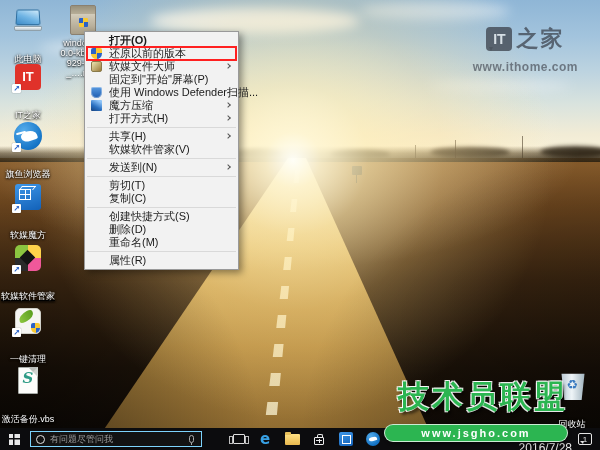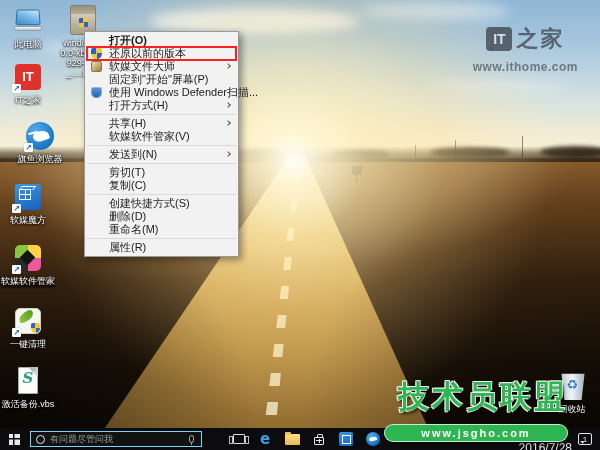--- a/index.html
+++ b/index.html
@@ -54,21 +54,21 @@
   .wm-ithome-url { margin-top:6px; font-size:12px; font-weight:bold; color:rgba(72,78,88,.8); letter-spacing:.5px; }
   .wm-jsgho-name { position:absolute; right:32px; top:376px; font-size:31px; font-weight:bold; letter-spacing:3px; color:#2cb551;
     text-shadow:-1px -1px 0 rgba(255,255,255,.9),1px -1px 0 rgba(255,255,255,.9),-1px 1px 0 rgba(255,255,255,.9),2px 3px 3px rgba(0,0,0,.55); z-index:60; }
   .wm-jsgho-banner { position:absolute; left:384px; top:424px; width:184px; height:18px; background:#2cb551;
     border:1px solid rgba(255,255,255,.75); border-radius:9px; z-index:70; display:flex; align-items:center; justify-content:center;
     color:#fff; font-weight:bold; font-size:11px; letter-spacing:2px; box-shadow:1px 2px 3px rgba(0,0,0,.4); }
 
   
   .dcell { position:absolute; width:56px; text-align:center; z-index:10; cursor:default; }
   .dcell .art { position:relative; width:32px; height:32px; margin:0 auto; }
-  .dlabel { margin-top:2px; font-size:9px; line-height:10px; color:#fff; text-shadow:0 1px 2px #000,0 0 3px rgba(0,0,0,.9); word-break:break-all; }
+  .dlabel { margin-top:17px; font-size:9px; line-height:10px; color:#fff; text-shadow:0 1px 2px #000,0 0 3px rgba(0,0,0,.9); word-break:break-all; }
   .shortcut-arrow { position:absolute; left:0; bottom:0; width:9px; height:9px; background:#fff; border-radius:1px;
     color:#2a62c8; font-size:8px; line-height:9px; font-weight:bold; text-align:center; box-shadow:0 0 1px rgba(0,0,0,.6); }
   .shortcut-arrow::before { content:"\2197"; }
   
   .pc-screen { position:absolute; left:4px; top:4px; width:24px; height:16px; border-radius:2px;
     background:linear-gradient(200deg,#cfeafa 0%,#6fb4e4 55%,#3f8cc8 100%); border:1px solid #2f6f9f; transform:perspective(40px) rotateX(14deg); }
   .pc-base { position:absolute; left:2px; top:21px; width:28px; height:5px; border-radius:1px 1px 2px 2px;
     background:linear-gradient(180deg,#f2f6f8,#b9c6ce); border:1px solid #8fa0aa; }
   
   .msu-box { position:absolute; left:3px; top:1px; width:26px; height:30px; border-radius:2px;
@@ -210,21 +210,21 @@
   </div>
 
   <div class="dcell" style="left:0;top:61px;">
     <div class="art">
         <div class="ithome-tile">IT</div>
         <div class="shortcut-arrow"></div>
       </div>
     <div class="dlabel">IT之家</div>
   </div>
 
-  <div class="dcell" style="left:12px;top:120px;">
+  <div class="dcell" style="left:0;top:120px;">
     <div class="art">
         <div class="fish-circle"></div>
         <div class="fish-body"></div>
         <div class="fish-sword"></div>
         <div class="shortcut-arrow"></div>
       </div>
     <div class="dlabel">旗鱼浏览器</div>
   </div>
 
   <div class="dcell" style="left:0;top:181px;">
@@ -289,20 +289,25 @@
     </div>
       <div class="menu-item">
       
       <span class="mi-label">固定到"开始"屏幕(P)</span>
       
     </div>
       <div class="menu-item">
       <span class="mi-icon defender-icon"></span>
       <span class="mi-label">使用 Windows Defender扫描...</span>
       
+    </div>
+      <div class="menu-item">
+      <span class="mi-icon cube-icon"></span>
+      <span class="mi-label">魔方压缩</span>
+      <span class="mi-chevron"></span>
     </div>
       <div class="menu-item">
       
       <span class="mi-label">打开方式(H)</span>
       <span class="mi-chevron"></span>
     </div>
       <div class="menu-sep"></div>
       <div class="menu-item">
       
       <span class="mi-label">共享(H)</span>

